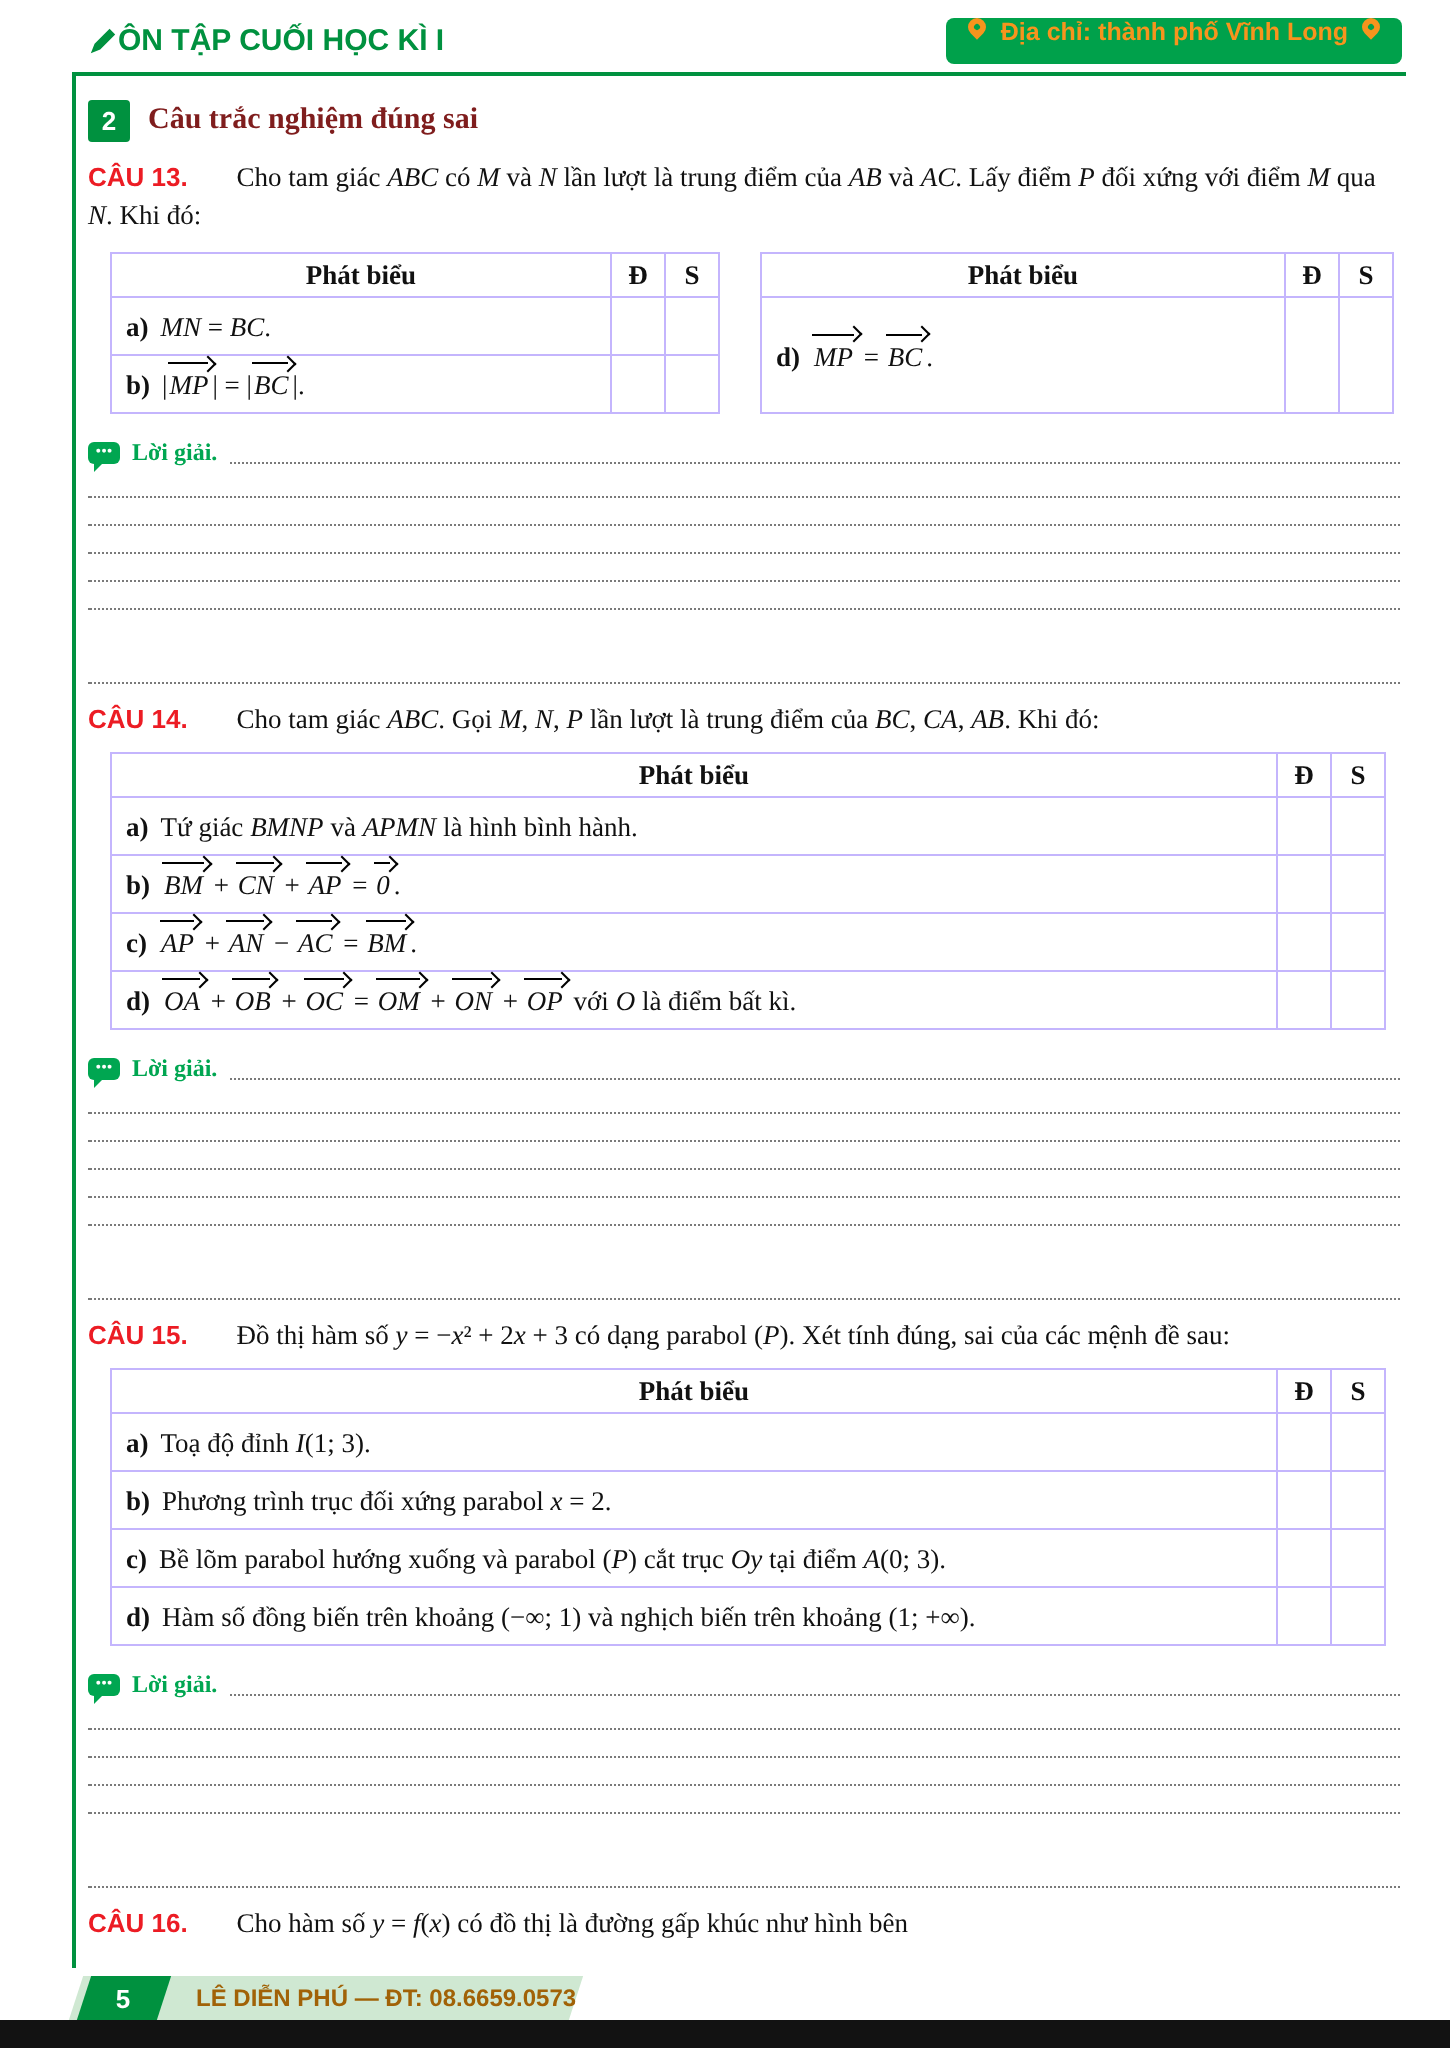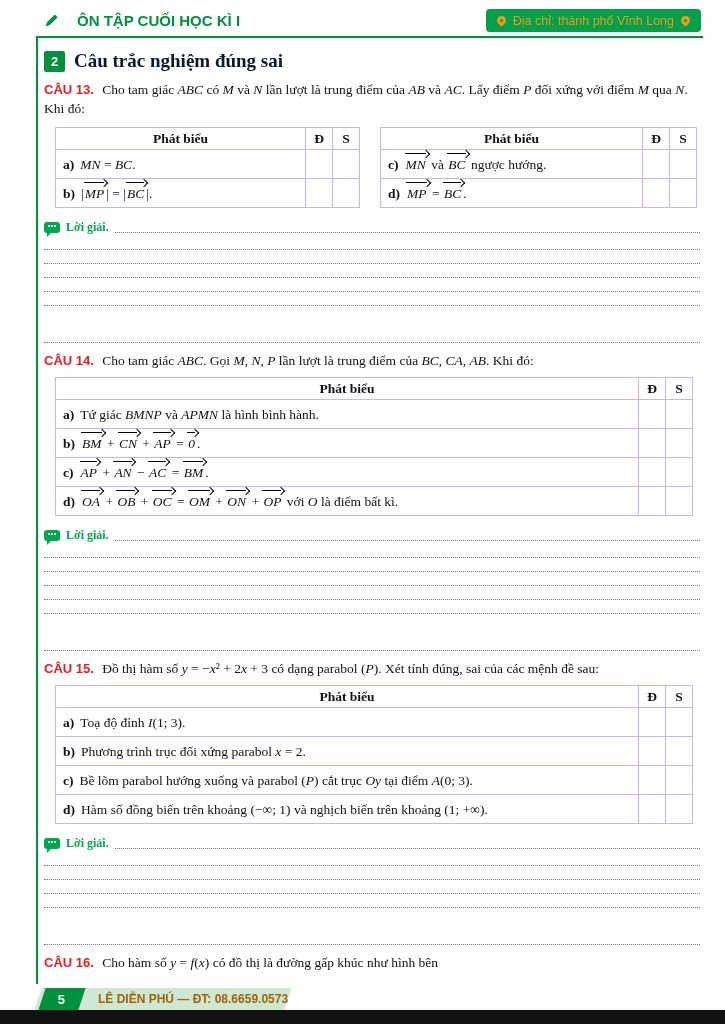--- a/index.html
+++ b/index.html
@@ -4,41 +4,41 @@
 <style>
   * { margin:0; padding:0; box-sizing:border-box; }
   html,body { background:#fff; }
   body {
     width:725px; height:1024px; position:relative; overflow:hidden;
     font-family:"Liberation Serif", serif; font-size:13.5px; color:#111;
   }
   
   .header { position:absolute; top:7px; left:44px; right:24px; height:27px;
             display:flex; align-items:center; justify-content:space-between; }
-  .brand { display:flex; align-items:center; gap:18px; color:#00913f;
+  .brand { display:flex; align-items:center; gap:0; color:#00913f;
            font-family:"Liberation Sans", sans-serif; font-weight:bold; font-size:15px; }
   .addr-badge { background:#00a14b; border-radius:4px; height:23px; display:flex;
-                align-items:center; gap:7px; padding:0 11px; color:#f7941d;
-                font-family:"Liberation Sans", sans-serif; font-weight:normal; font-size:12.5px; }
+                gap:7px; padding:0 11px; color:#f7941d;
+                font-family:"Liberation Sans", sans-serif; font-weight:bold; font-size:12.5px; }
   .pin { display:inline-block; width:9px; height:9px; background:#f7941d;
          border-radius:50% 50% 50% 0; transform:rotate(-45deg); position:relative; }
   .pin::after { content:""; position:absolute; width:3px; height:3px; background:#00a14b;
                 border-radius:50%; top:3px; left:3px; }
   .top-rule { position:absolute; top:36px; left:36px; right:22px; height:2px; background:#00913f; }
   .left-line { position:absolute; top:36px; bottom:40px; left:36px; width:2px; background:#00913f; }
   
   .main { position:absolute; top:38px; left:44px; right:25px; }
   .section-head { margin-top:12px; display:flex; align-items:center; gap:9px; }
   .section-num { width:21px; height:21px; background:#00913f; color:#fff; border-radius:2px;
                  font-family:"Liberation Sans",sans-serif; font-weight:bold; font-size:13px;
                  display:flex; align-items:center; justify-content:center; }
-  .section-title { color:#0f172a; font-weight:bold; font-size:19px; }
+  .section-title { color:#7f1d1d; font-weight:bold; font-size:15px; }
   .q-para { margin-top:8px; line-height:19px; }
   .q-label { color:#ec1c24; font-family:"Liberation Sans",sans-serif; font-weight:bold;
-             font-size:13px; margin-right:5px; }
+             font-size:13px; margin-right:21px; }
   
   .tables-row { display:flex; gap:20px; margin-top:9px; padding-left:11px; }
   .table-wrap { margin-top:7px; padding-left:11px; }
   table { border-collapse:collapse; }
   th,td { border:1px solid #c4b5fd; }
   th { font-weight:bold; height:22px; text-align:center; font-size:13.5px; }
   .t13 .stmt-h { width:250px; }
   .t13r .stmt-h { width:262px; }
   .tfull .stmt-h { width:583px; }
   .ans-h { width:27px; }
@@ -138,25 +138,20 @@
       <table class="t13 t13r">
         <thead>
           <tr>
             <th class="stmt-h">Phát biểu</th>
             <th class="ans-h">Đ</th>
             <th class="ans-h">S</th>
           </tr>
         </thead>
         <tbody>
           <tr>
-            <td class="stmt"><span class="rk">c)</span><span><span class="vec">MN</span> và <span class="vec">BC</span> ngược hướng.</span></td>
-            <td class="ans"></td>
-            <td class="ans"></td>
-          </tr>
-          <tr>
             <td class="stmt"><span class="rk">d)</span><span><span class="vec">MP</span> = <span class="vec">BC</span>.</span></td>
             <td class="ans"></td>
             <td class="ans"></td>
           </tr>
         </tbody>
       </table>
     </div>
 
     <div class="solution">
       <div class="sol-head">

